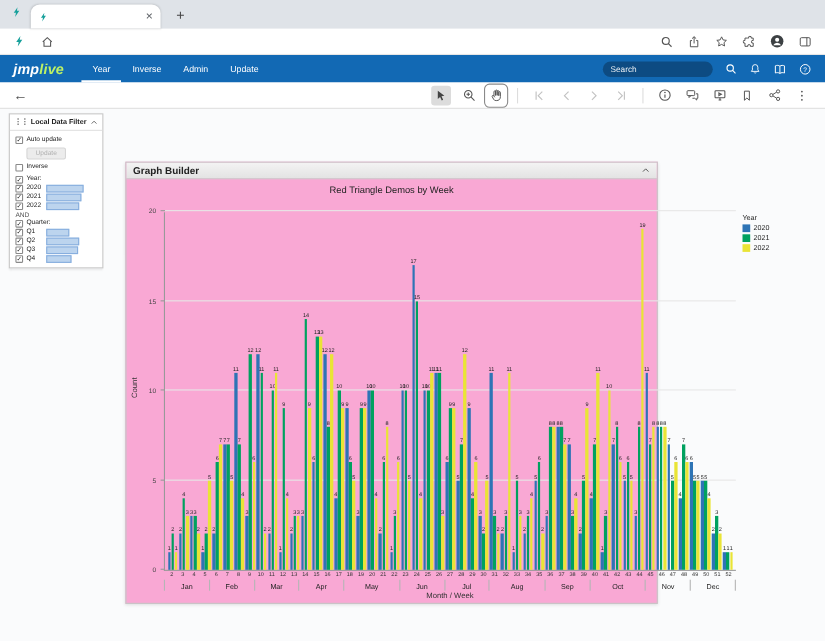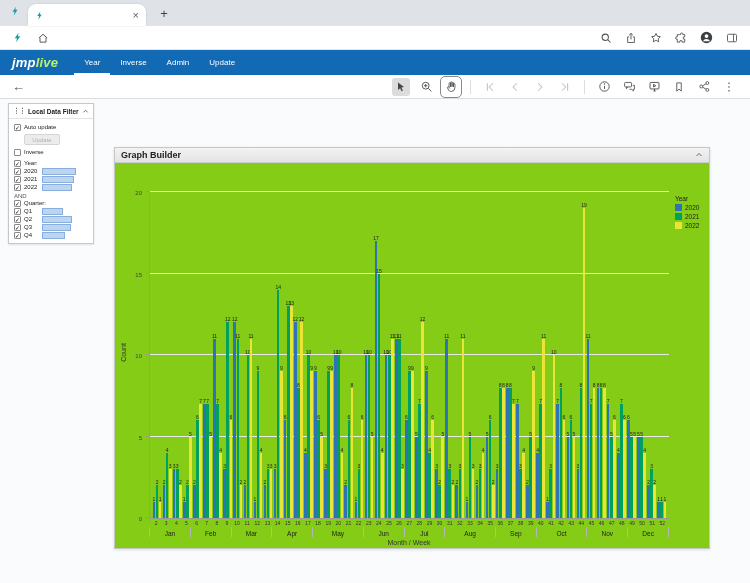--- a/index.html
+++ b/index.html
@@ -48,21 +48,21 @@
   .fp-header .chev{margin-left:auto}
   .fp-body{padding:4px 5px;display:flex;flex-direction:column;gap:3px;font-size:6px}
   .frow{display:flex;align-items:center;gap:3px;min-height:8px}
   .cb{width:7px;height:7px;border:1px solid #8a8a8a;border-radius:1px;display:inline-flex;align-items:center;justify-content:center;font-size:6px;color:#111;background:#fff;flex:none}
   .update-btn{width:36px;height:11px;background:#ececec;border:1px solid #d5d5d5;border-radius:2px;color:#b0b0b0;font-size:6px;display:flex;align-items:center;justify-content:center;margin-left:10px}
   .fbar{height:7px;background:#bcd4ee;border:1px solid #87aede;flex:none}
   .conj{color:#555;font-size:6px;margin-top:2px}
   .flab{min-width:15px}
 
   
-  .graph-panel{position:absolute;left:114px;top:48px;width:596px;height:402px;background:#84cc16;border:1px solid #c6c6c6;box-shadow:0 1px 3px rgba(0,0,0,.12)}
+  .graph-panel{position:absolute;left:114px;top:48px;width:484px;height:402px;background:#f9a8d4;border:1px solid #c6c6c6;box-shadow:0 1px 3px rgba(0,0,0,.12)}
   .gb-header{height:15px;background:linear-gradient(#f3f3f3,#e3e3e3);border-bottom:1px solid #ccc;display:flex;align-items:center;padding:0 6px;font-size:9px;font-weight:bold;color:#222}
   .gb-header .chev{margin-left:auto}
   .chart{position:relative;width:100%;height:385px}
   .chart-title{text-align:center;font-size:8.5px;color:#222;padding-top:4px}
   .plot{position:absolute;left:34px;top:30px;width:520px;height:326px;border-left:1px solid #999;border-bottom:1px solid #999}
   .gridline{position:absolute;left:0;right:0;height:1px;background:#e7e7e7}
   .ytickmark{position:absolute;left:-4px;width:4px;height:1px;background:#999}
   .yaxis{position:absolute;left:0;top:30px;width:32px;height:326px}
   .ytick{position:absolute;right:5px;font-size:6px;color:#444}
   .ylabel{position:absolute;left:-12px;top:186px;width:40px;text-align:center;transform:rotate(-90deg);font-size:7px;color:#333}
@@ -154,20 +154,48 @@
 </div>
 
 <div class="appheader">
   <span class="logo"><span>jmp</span><span class="live">live</span></span>
   <div class="appnav">
       <div class="nav-item active">Year</div>
       <div class="nav-item">Inverse</div>
       <div class="nav-item">Admin</div>
       <div class="nav-item">Update</div>
     </div>
+  <div class="hdr-right">
+    <div class="searchbox">
+      <input placeholder="Search" style="">
+    </div>
+    <span class="icon">
+      <svg width="11" height="11" viewBox="0 0 16 16" fill="none" stroke="#fff" stroke-width="1.5">
+          <circle cx="7" cy="7" r="4.2"></circle>
+          <path d="M10.2 10.2 L14 14"></path>
+        </svg>
+    </span>
+    <span class="icon">
+      <svg width="11" height="11" viewBox="0 0 16 16" fill="none" stroke="#fff" stroke-width="1.2">
+          <path d="M8 2.5 a3.6 3.6 0 0 1 3.6 3.6 V9.5 L13 11.5 H3 L4.4 9.5 V6.1 A3.6 3.6 0 0 1 8 2.5 z"></path>
+          <path d="M6.8 13 a1.3 1.3 0 0 0 2.4 0"></path>
+        </svg>
+    </span>
+    <span class="icon">
+      <svg width="12" height="12" viewBox="0 0 16 16" fill="none" stroke="#fff" stroke-width="1.2">
+          <path d="M8 4.2 C6.5 3 4 3 2.5 3.8 V12.5 C4 11.8 6.5 11.8 8 13 C9.5 11.8 12 11.8 13.5 12.5 V3.8 C12 3 9.5 3 8 4.2 z M8 4.2 V13"></path>
+        </svg>
+    </span>
+    <span class="icon">
+      <svg width="12" height="12" viewBox="0 0 16 16">
+          <circle cx="8" cy="8" r="5.8" fill="none" stroke="#fff" stroke-width="1.2"></circle>
+          <text x="8" y="10.8" font-size="8" fill="#fff" text-anchor="middle">?</text>
+        </svg>
+    </span>
+  </div>
 </div>
 
 <div class="apptoolbar">
   <span class="back">←</span>
   <div class="tools">
     <span class="tool active">
       <svg width="12" height="12" viewBox="0 0 16 16">
           <path d="M4 2 L12 8 L8.5 8.8 L10.5 13 L8.8 13.8 L6.8 9.6 L4 12 z" fill="#444"></path>
         </svg>
     </span>
@@ -321,20 +349,21 @@
   <div class="graph-panel">
     <div class="gb-header">
       <span>Graph Builder</span>
       <span class="chev icon">
         <svg width="8" height="8" viewBox="0 0 16 16" fill="none" stroke="#555" stroke-width="1.8">
             <path d="M3 10 L8 5 l5 5"></path>
           </svg>
       </span>
     </div>
     <div class="chart">
+      <div class="chart-title">Red Triangle Demos by Week</div>
       <div class="yaxis">
           <div class="ytick" style="bottom: -3px;">0</div>
           <div class="ytick" style="bottom: 78.5px;">5</div>
           <div class="ytick" style="bottom: 160px;">10</div>
           <div class="ytick" style="bottom: 241.5px;">15</div>
           <div class="ytick" style="bottom: 323px;">20</div>
         </div>
       <div class="ylabel">Count</div>
       <div class="plot">
         <div>

